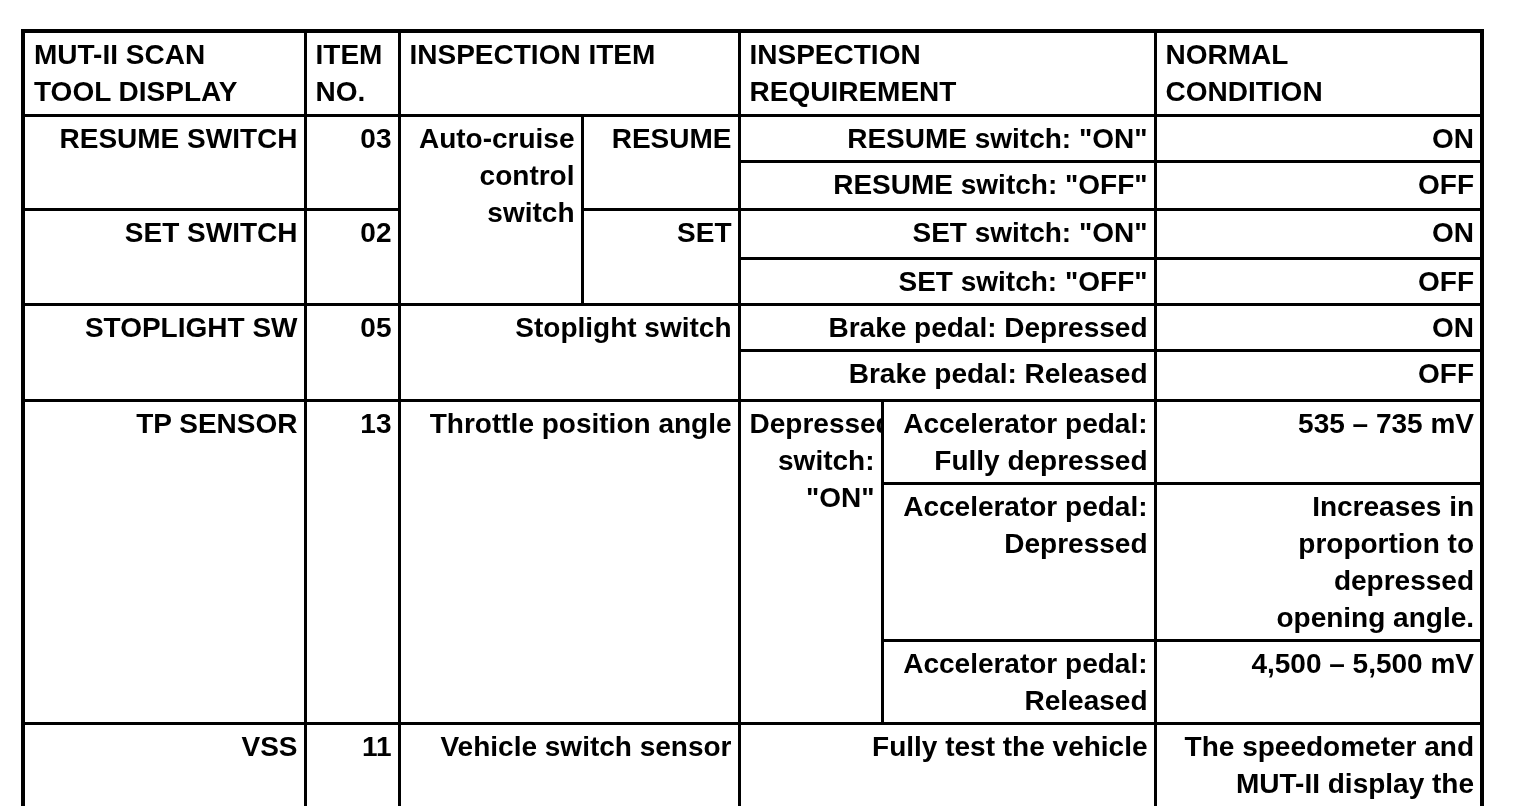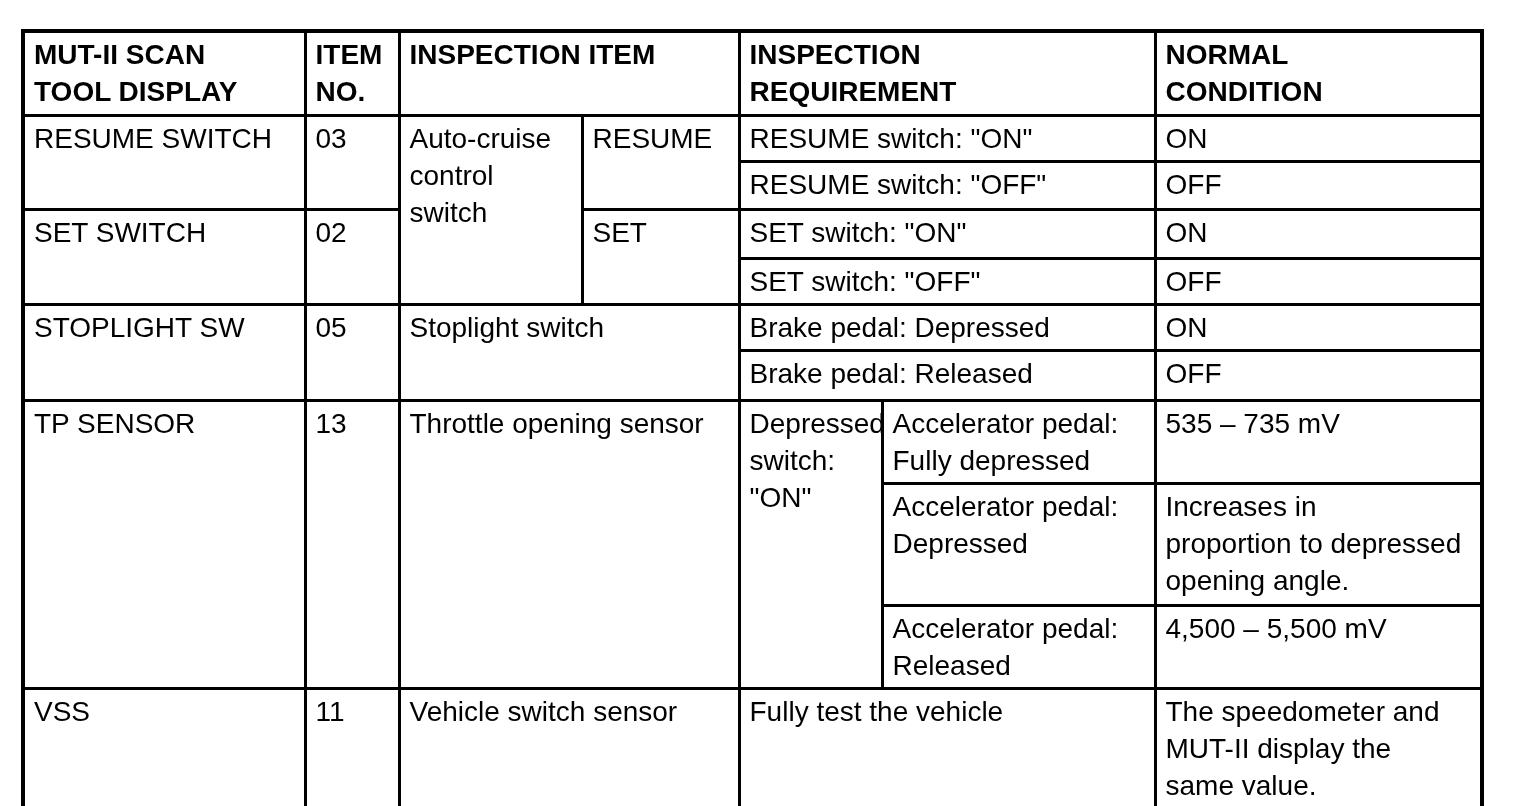--- a/index.html
+++ b/index.html
@@ -32,21 +32,22 @@
     padding: 3px 6px 3px 9px;
     font-size: 28px;
     line-height: 37px;
     white-space: pre-line;
     overflow: hidden;
   }
   .spec-table th {
     font-weight: bold;
   }
   .spec-table td {
-    font-weight: normal;
+    font-weight: bold;
+    text-align: right;
   }
 </style>
 </head>
 <body>
 
 <table class="spec-table">
   <colgroup>
     <col style="width:282px">
     <col style="width:94px">
     <col style="width:183px">
@@ -104,21 +105,21 @@
     <td>ON</td>
   </tr>
   <tr style="height:50px">
     <td colspan="2">Brake pedal: Released</td>
     <td>OFF</td>
   </tr>
 
   <tr style="height:82px">
     <td rowspan="3">TP SENSOR</td>
     <td rowspan="3">13</td>
-    <td colspan="2" rowspan="3">Throttle opening sensor</td>
+    <td colspan="2" rowspan="3">Throttle position angle</td>
     <td rowspan="3">Depressed
 switch:
 "ON"</td>
     <td>Accelerator pedal:
 Fully depressed</td>
     <td>535 – 735 mV</td>
   </tr>
   <tr style="height:122px">
     <td>Accelerator pedal:
 Depressed</td>

